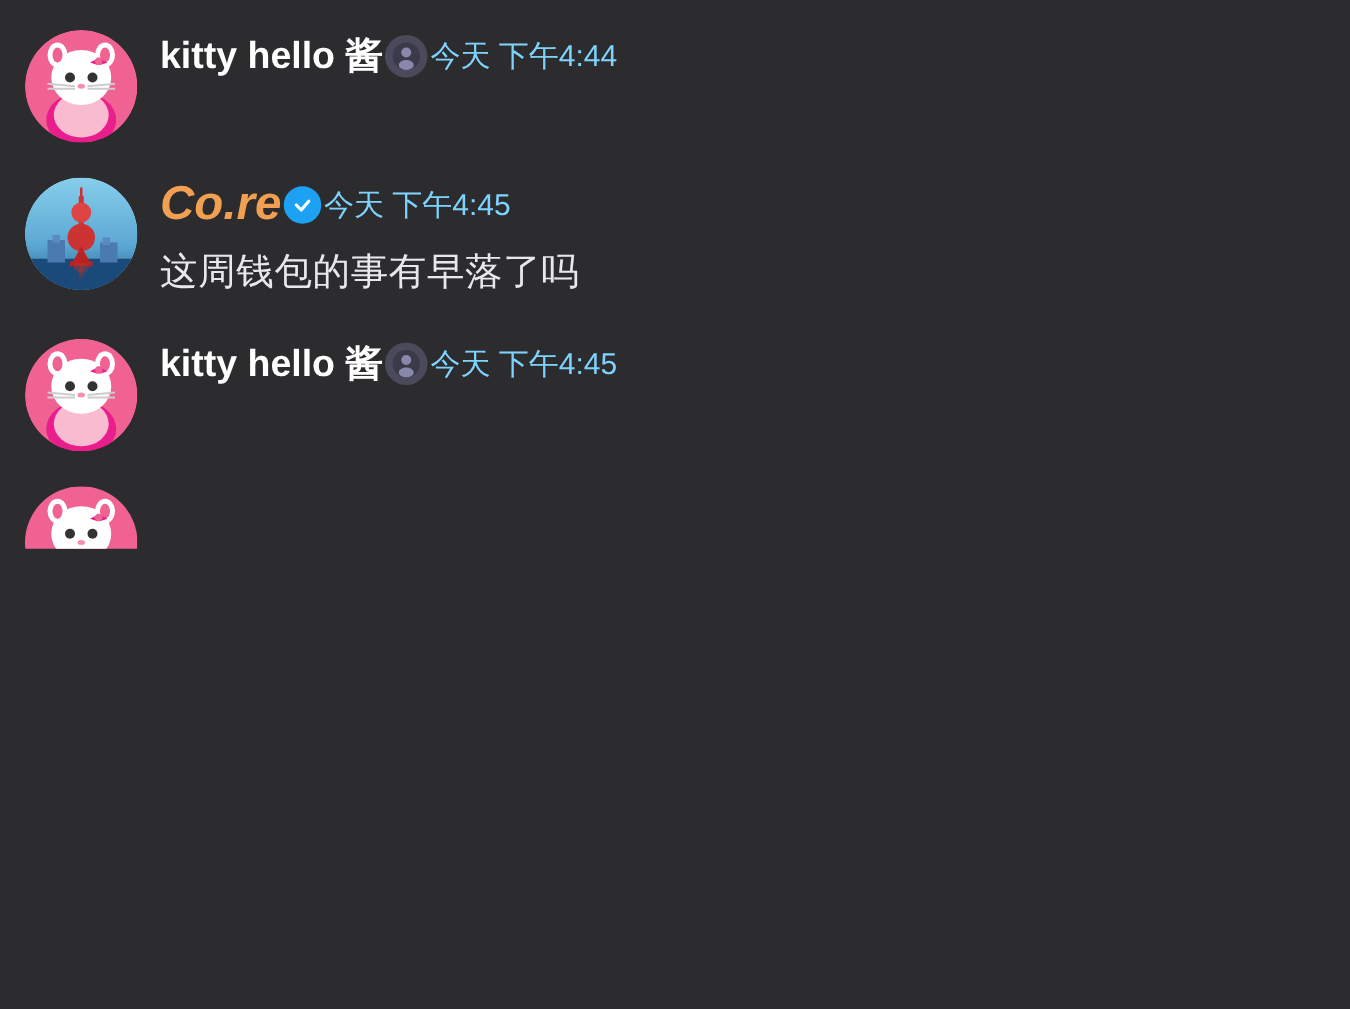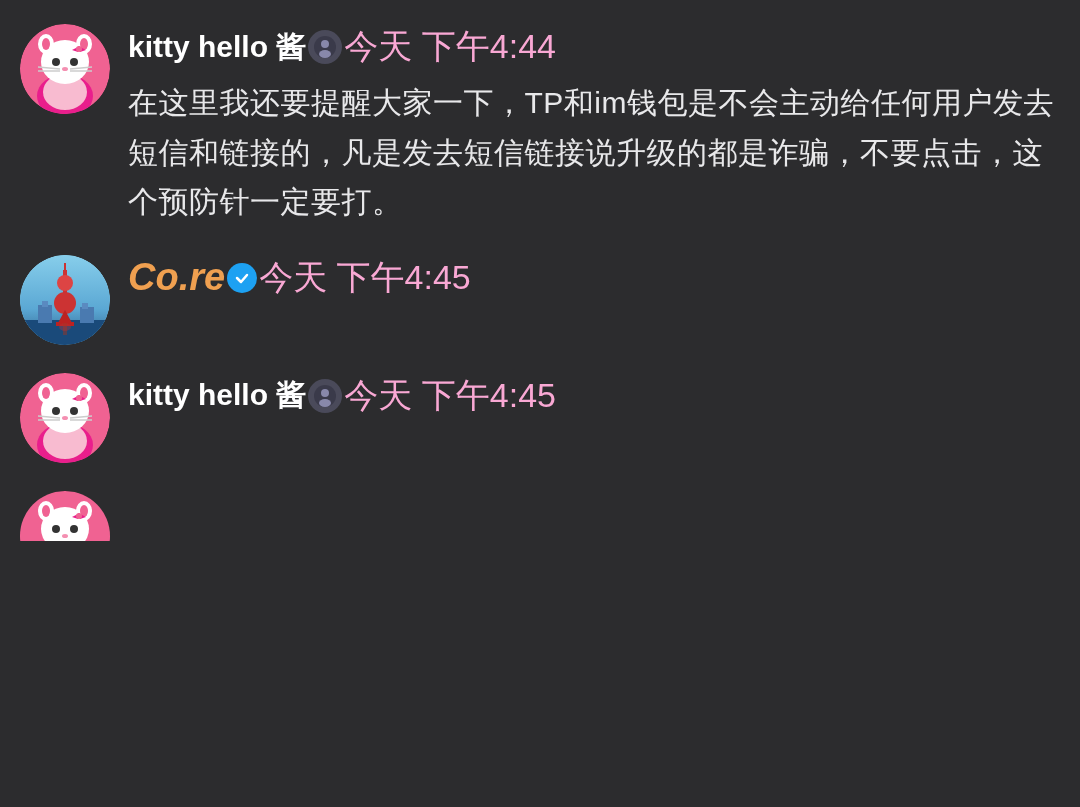--- a/index.html
+++ b/index.html
@@ -83,22 +83,22 @@
       height: 34px;
       background: #4a4a5a;
       border-radius: 50%;
       display: flex;
       align-items: center;
       justify-content: center;
       font-size: 18px;
     }
 
     .timestamp {
-      font-size: 34px;
-      color: #f9a8d4;
+      font-size: 24px;
+      color: #7dd3fc;
     }
 
     .message-text {
       font-size: 30px;
       line-height: 1.65;
       color: #e8e8ea;
       letter-spacing: 0.5px;
     }
 
     
@@ -158,21 +158,20 @@
 
         <div class="user-icon">
           <svg width="22" height="22" viewBox="0 0 22 22" xmlns="http://www.w3.org/2000/svg">
             <circle cx="11" cy="11" r="11" fill="#3a3a4a"></circle>
             <circle cx="11" cy="8" r="4" fill="#8888aa"></circle>
             <ellipse cx="11" cy="18" rx="6" ry="4" fill="#8888aa"></ellipse>
           </svg>
         </div>
         <span class="timestamp">今天 下午4:44</span>
       </div>
-      <div class="message-text">在这里我还要提醒大家一下，TP和im钱包是不会主动给任何用户发去短信和链接的，凡是发去短信链接说升级的都是诈骗，不要点击，这个预防针一定要打。</div>
     </div>
   </div>
 
   <div class="message-row">
     <div class="avatar core-svg">
       <svg width="90" height="90" viewBox="0 0 90 90" xmlns="http://www.w3.org/2000/svg">
         <circle cx="45" cy="45" r="45" fill="#87ceeb"></circle>
 
         <defs>
           <linearGradient id="skyGrad" x1="0" y1="0" x2="0" y2="1">
@@ -213,20 +212,21 @@
         <span class="username-core">Co.re</span>
 
         <div class="verified-badge">
           <svg width="20" height="20" viewBox="0 0 20 20" xmlns="http://www.w3.org/2000/svg">
             <circle cx="10" cy="10" r="10" fill="#1da1f2"></circle>
             <polyline points="5,10 9,14 15,7" stroke="white" stroke-width="2.5" fill="none" stroke-linecap="round" stroke-linejoin="round"></polyline>
           </svg>
         </div>
         <span class="timestamp">今天 下午4:45</span>
       </div>
+      <div class="message-text">这周钱包的事有早落了吗</div>
     </div>
   </div>
 
   <div class="message-row">
     <div class="avatar kitty-svg">
       <svg width="90" height="90" viewBox="0 0 90 90" xmlns="http://www.w3.org/2000/svg">
         <circle cx="45" cy="45" r="45" fill="#f06292"></circle>
         <ellipse cx="45" cy="72" rx="28" ry="22" fill="#e91e8c"></ellipse>
         <ellipse cx="45" cy="68" rx="22" ry="18" fill="#f8bbd0"></ellipse>
         <ellipse cx="45" cy="38" rx="24" ry="22" fill="white"></ellipse>

